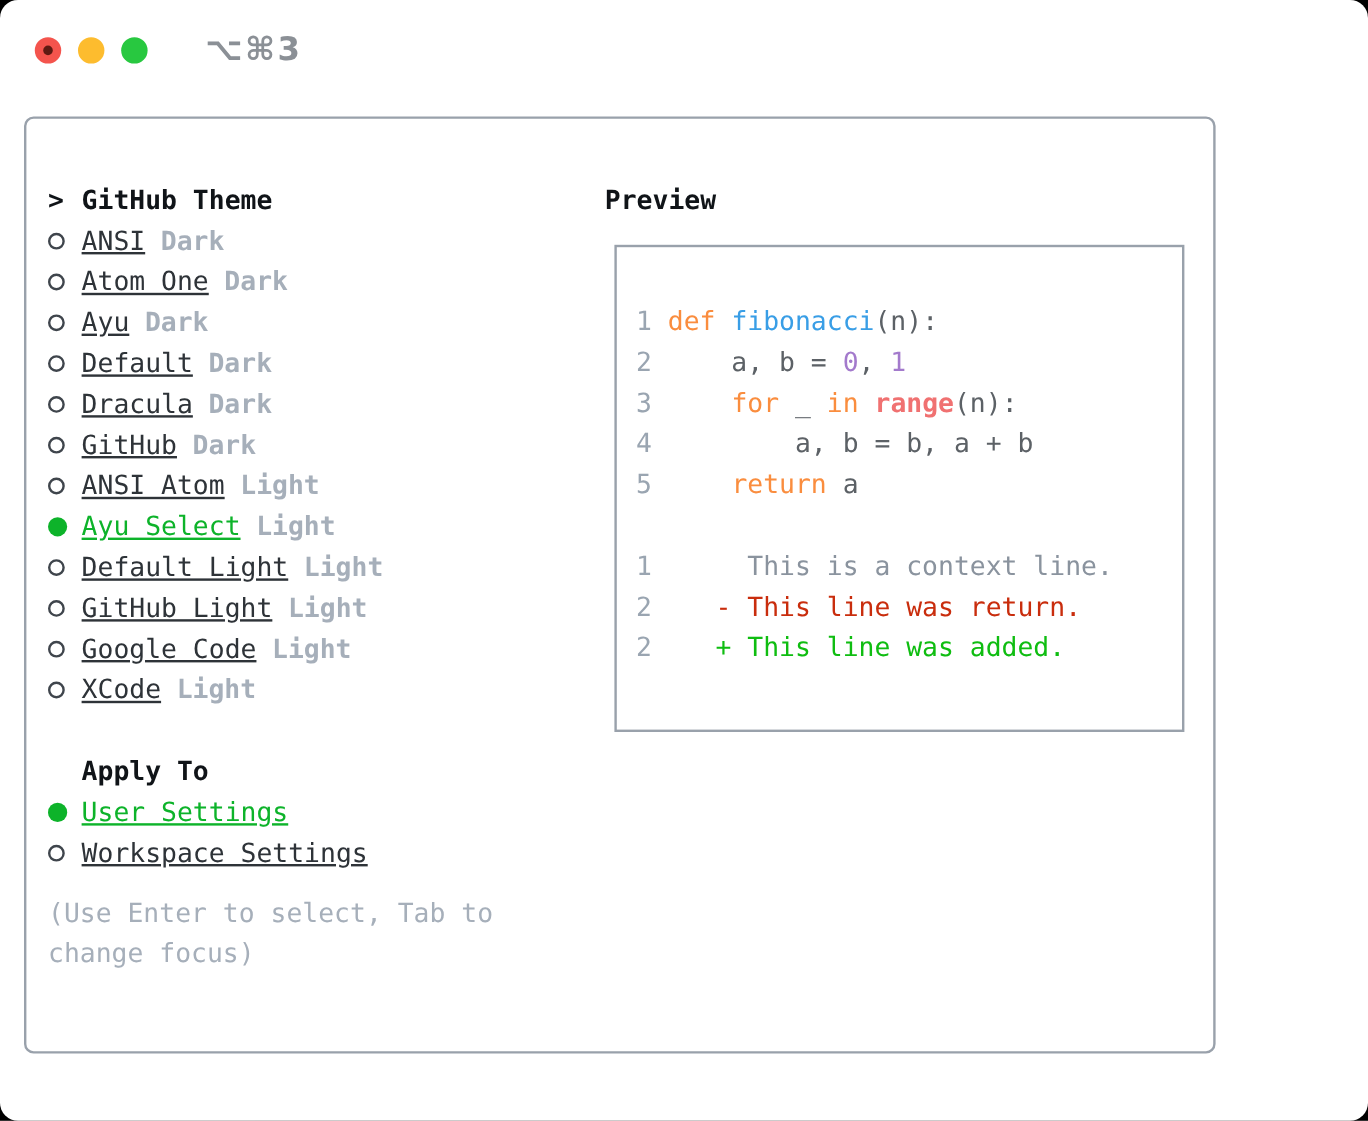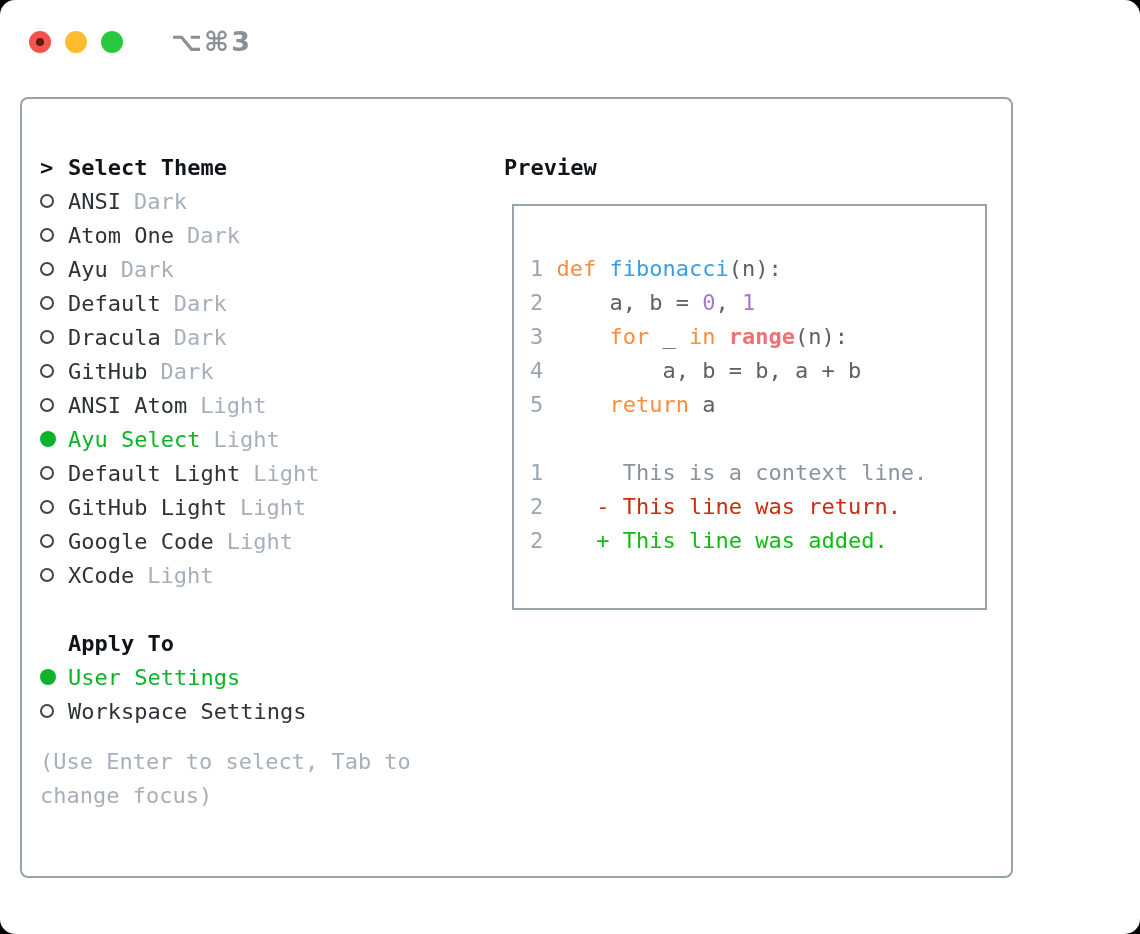--- a/index.html
+++ b/index.html
@@ -37,23 +37,23 @@
   }
   .row{height:34px;display:flex;align-items:center;font-size:22px;white-space:pre;}
   .marker{width:28px;display:flex;align-items:center;flex-shrink:0;}
   .caret{font-weight:700;color:#101418;}
   .circle{
     width:14px;height:14px;border:2px solid #3f454c;border-radius:50%;
     box-sizing:border-box;background:transparent;
   }
   .circle.filled{width:16px;height:16px;border:none;background:var(--sel-green,#0db32a);}
   .hdr{font-weight:700;color:#101418;}
-  .tname{color:var(--text-dark,#2e3338);}
+  .tname{color:var(--text-dark,#2e3338);text-decoration:underline;}
   .tname.sel{color:var(--sel-green,#0db32a);}
-  .variant{color:var(--muted-gray,#a6afba);margin-left:13px;}
+  .variant{color:var(--muted-gray,#a6afba);margin-left:13px;font-weight:bold;}
   #select-section{position:absolute;left:18px;top:51px;}
   #apply-section{position:absolute;left:18px;top:527px;}
   #hint{
     position:absolute;left:18px;top:646px;width:420px;
     font-size:22px;line-height:34px;color:var(--muted-gray,#a6afba);white-space:pre-wrap;
   }
   
   #preview-header{position:absolute;left:482px;top:51px;}
   .preview-box{
     position:absolute;left:490px;top:105px;width:475px;height:406px;
@@ -83,21 +83,21 @@
     <div class="win-title">⌥⌘3</div>
   </div>
 
   <div class="panel">
 
     <div id="select-section">
       <div class="row">
         <span class="marker">
           <span class="caret">&gt;</span>
         </span>
-        <span class="hdr">Select Theme</span>
+        <span class="hdr">GitHub Theme</span>
       </div>
       <div id="theme-list">
           <div class="row"><span class="marker"><span class="circle"></span></span><span class="tname">ANSI</span><span class="variant">Dark</span></div>
           <div class="row"><span class="marker"><span class="circle"></span></span><span class="tname">Atom One</span><span class="variant">Dark</span></div>
           <div class="row"><span class="marker"><span class="circle"></span></span><span class="tname">Ayu</span><span class="variant">Dark</span></div>
           <div class="row"><span class="marker"><span class="circle"></span></span><span class="tname">Default</span><span class="variant">Dark</span></div>
           <div class="row"><span class="marker"><span class="circle"></span></span><span class="tname">Dracula</span><span class="variant">Dark</span></div>
           <div class="row"><span class="marker"><span class="circle"></span></span><span class="tname">GitHub</span><span class="variant">Dark</span></div>
           <div class="row"><span class="marker"><span class="circle"></span></span><span class="tname">ANSI Atom</span><span class="variant">Light</span></div>
           <div class="row"><span class="marker"><span class="circle filled"></span></span><span class="tname sel">Ayu Select</span><span class="variant">Light</span></div>

